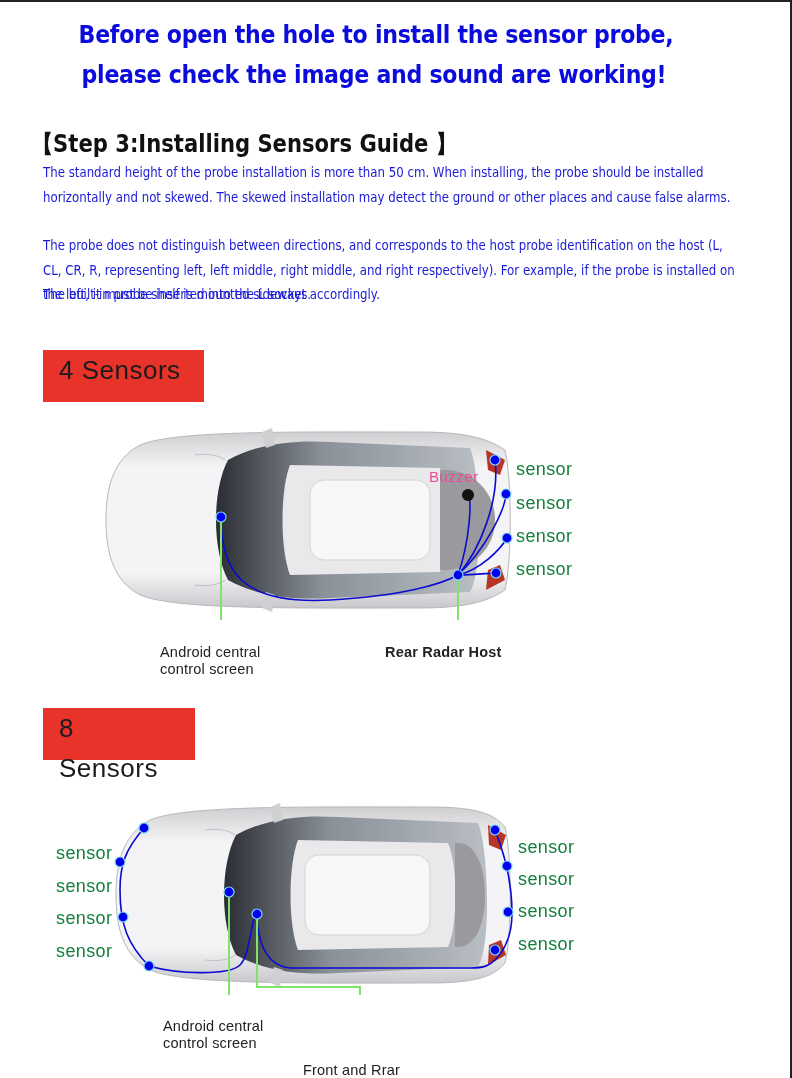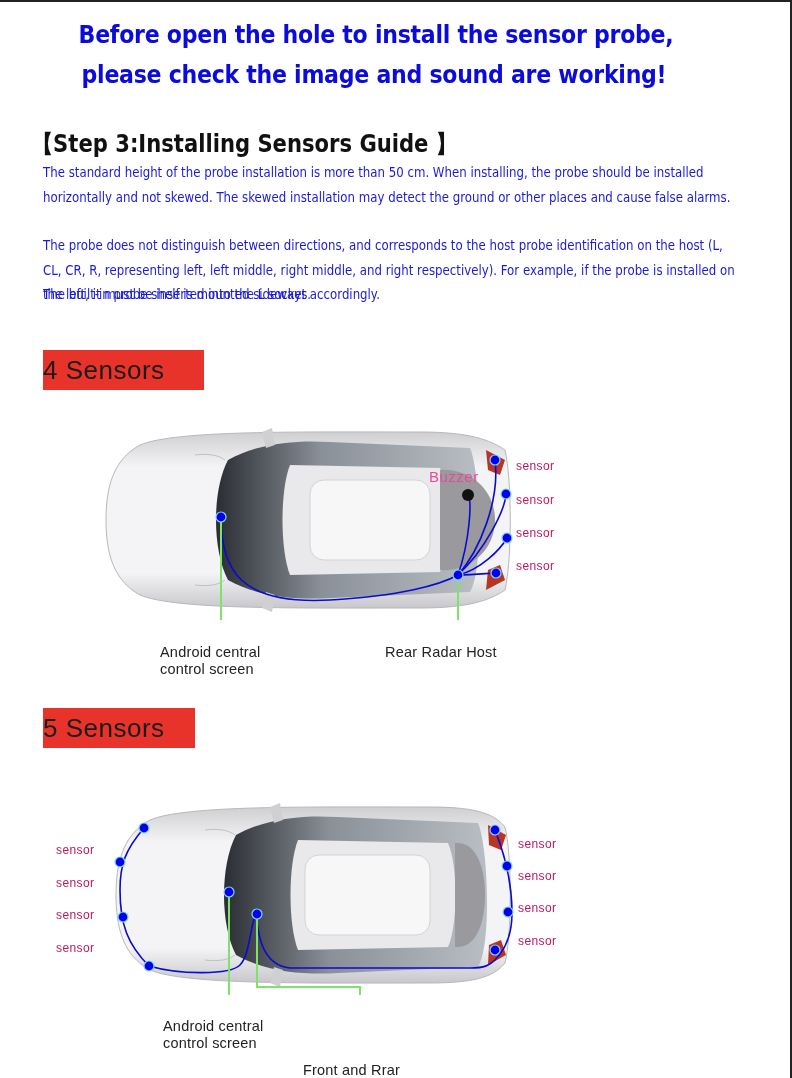--- a/index.html
+++ b/index.html
@@ -28,32 +28,32 @@
     .para {
       position: absolute; left: 43px; width: 790px;
       color: #1a1ad8; font-size: 13.4px; line-height: 24.5px;
       font-family: "DejaVu Sans", sans-serif;
       transform: scaleX(0.88); transform-origin: 0 0;
     }
     .p1 { top: 161px; }
     .p2 { top: 234px; }
     .p3 { top: 283px; }
     .badge {
-      position: absolute; left: 43px; height: 40px;
+      position: absolute; left: 43px; height: 52px;
       background: #e8332a; color: #1b1b1b;
-      font-size: 26px; line-height: 40px; padding: 0 0; box-sizing: border-box;
+      font-size: 26px; line-height: 40px; padding: 0 16px; box-sizing: border-box;
       font-family: "Liberation Sans", sans-serif; letter-spacing: 0.5px;
     }
     .b4 { top: 350px; width: 161px; }
     .b8 { top: 708px; width: 152px; }
     svg.diagram { position: absolute; left: 0; }
     .d4 { top: 420px; }
     .d8 { top: 795px; }
     .lbl {
-      position: absolute; font-size: 12px; color: #be185d;
+      position: absolute; font-size: 18px; color: #15803d;
       font-family: "Liberation Sans", sans-serif; letter-spacing: 0.4px; white-space: nowrap;
     }
     .cap {
       position: absolute; font-size: 14.5px; color: #222; text-align: left;
       line-height: 17px; font-family: "Liberation Sans", sans-serif; letter-spacing: 0.2px;
     }
     .buzzer {
       position: absolute; color: #ec4899; font-size: 15px;
       font-family: "Liberation Sans", sans-serif; letter-spacing: 0.5px;
     }
@@ -124,23 +124,23 @@
 <div class="buzzer" style="left:429px; top:468px;">Buzzer</div>
 <div class="lbl" style="left:516px; top:459px;">sensor</div>
 <div class="lbl" style="left:516px; top:493px;">sensor</div>
 <div class="lbl" style="left:516px; top:526px;">sensor</div>
 <div class="lbl" style="left:516px; top:559px;">sensor</div>
 
 <div class="cap" style="left:160px; top:644px; width:150px;">
   <div>Android central</div>
   <div>control screen</div>
 </div>
-<div class="cap" style="left:385px; top:644px; width:150px;">Rear Radar Host</div>
-
-<div class="badge b8">5 Sensors</div>
+<div class="cap" style="left:385px; top:644px; width:150px;font-weight:bold;">Rear Radar Host</div>
+
+<div class="badge b8">8 Sensors</div>
 
 <svg class="diagram d8" width="792" height="200" viewBox="0 0 792 200">
   <defs>
     <linearGradient id="body8" x1="0" y1="0" x2="0" y2="1">
       <stop offset="0" stop-color="#cfcfd2"></stop>
       <stop offset="0.2" stop-color="#f4f4f6"></stop>
       <stop offset="0.8" stop-color="#f4f4f6"></stop>
       <stop offset="1" stop-color="#c8c8cc"></stop>
     </linearGradient>
   </defs>

